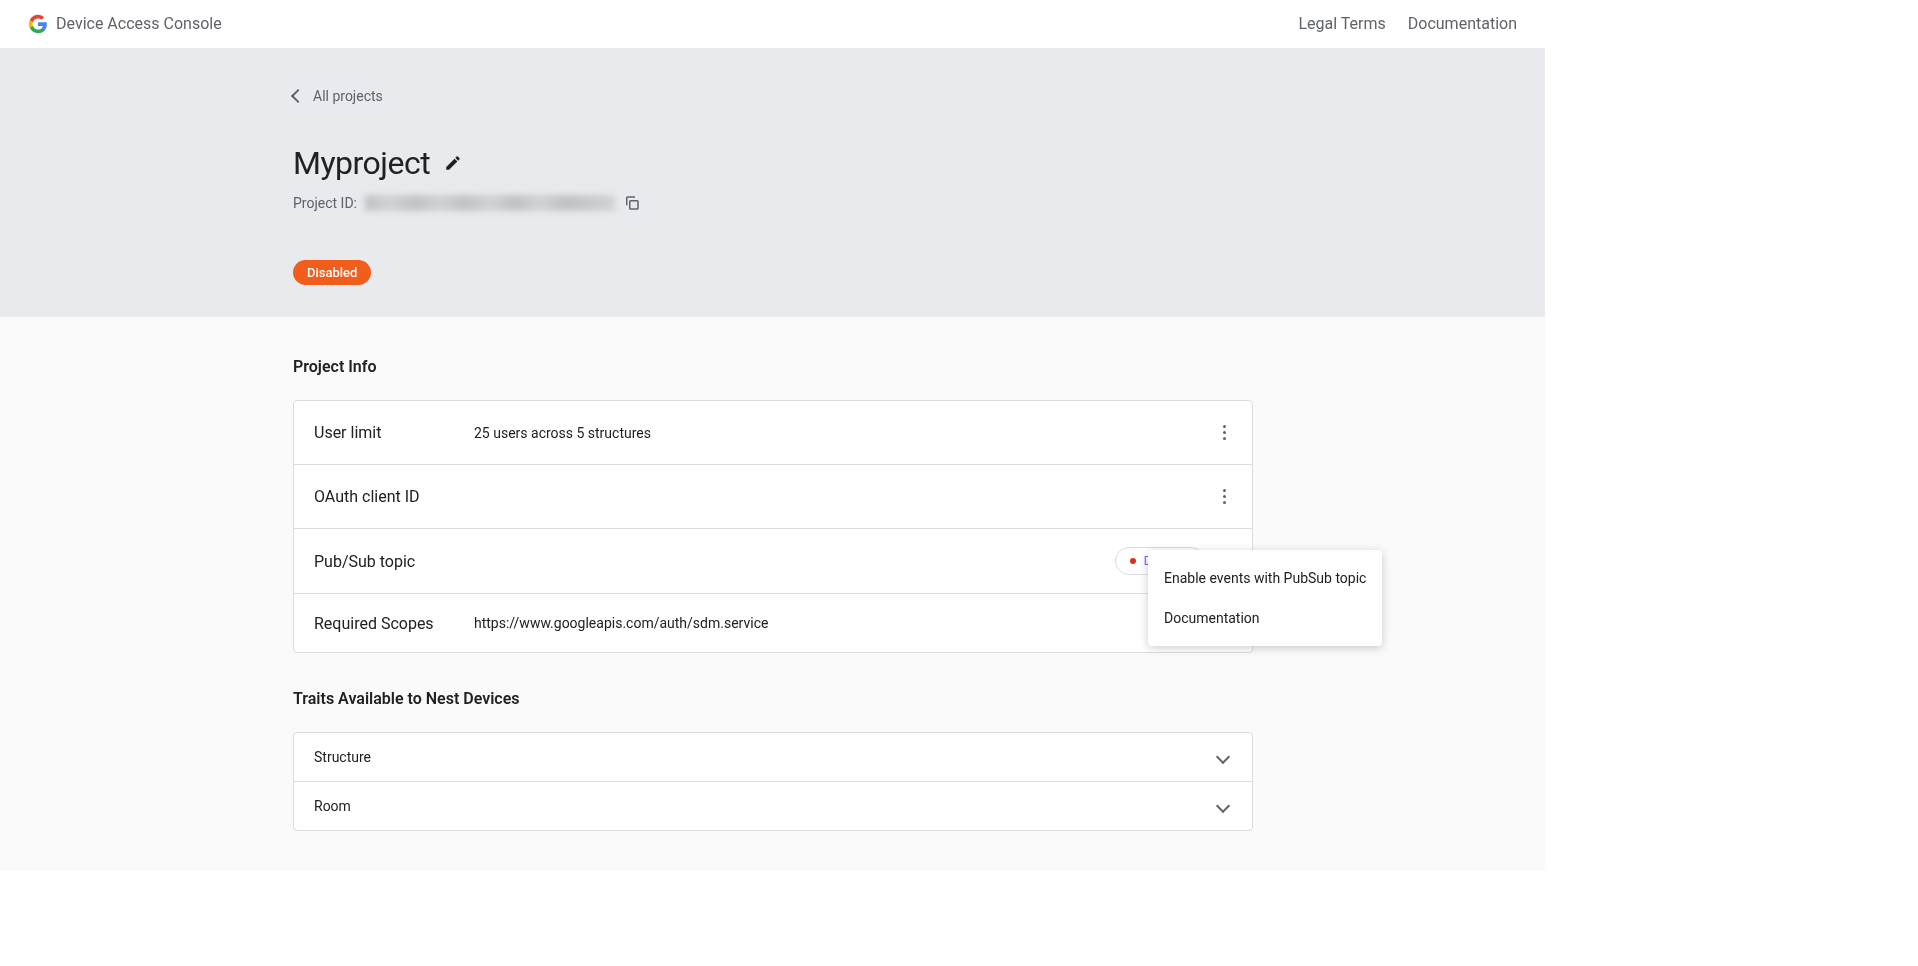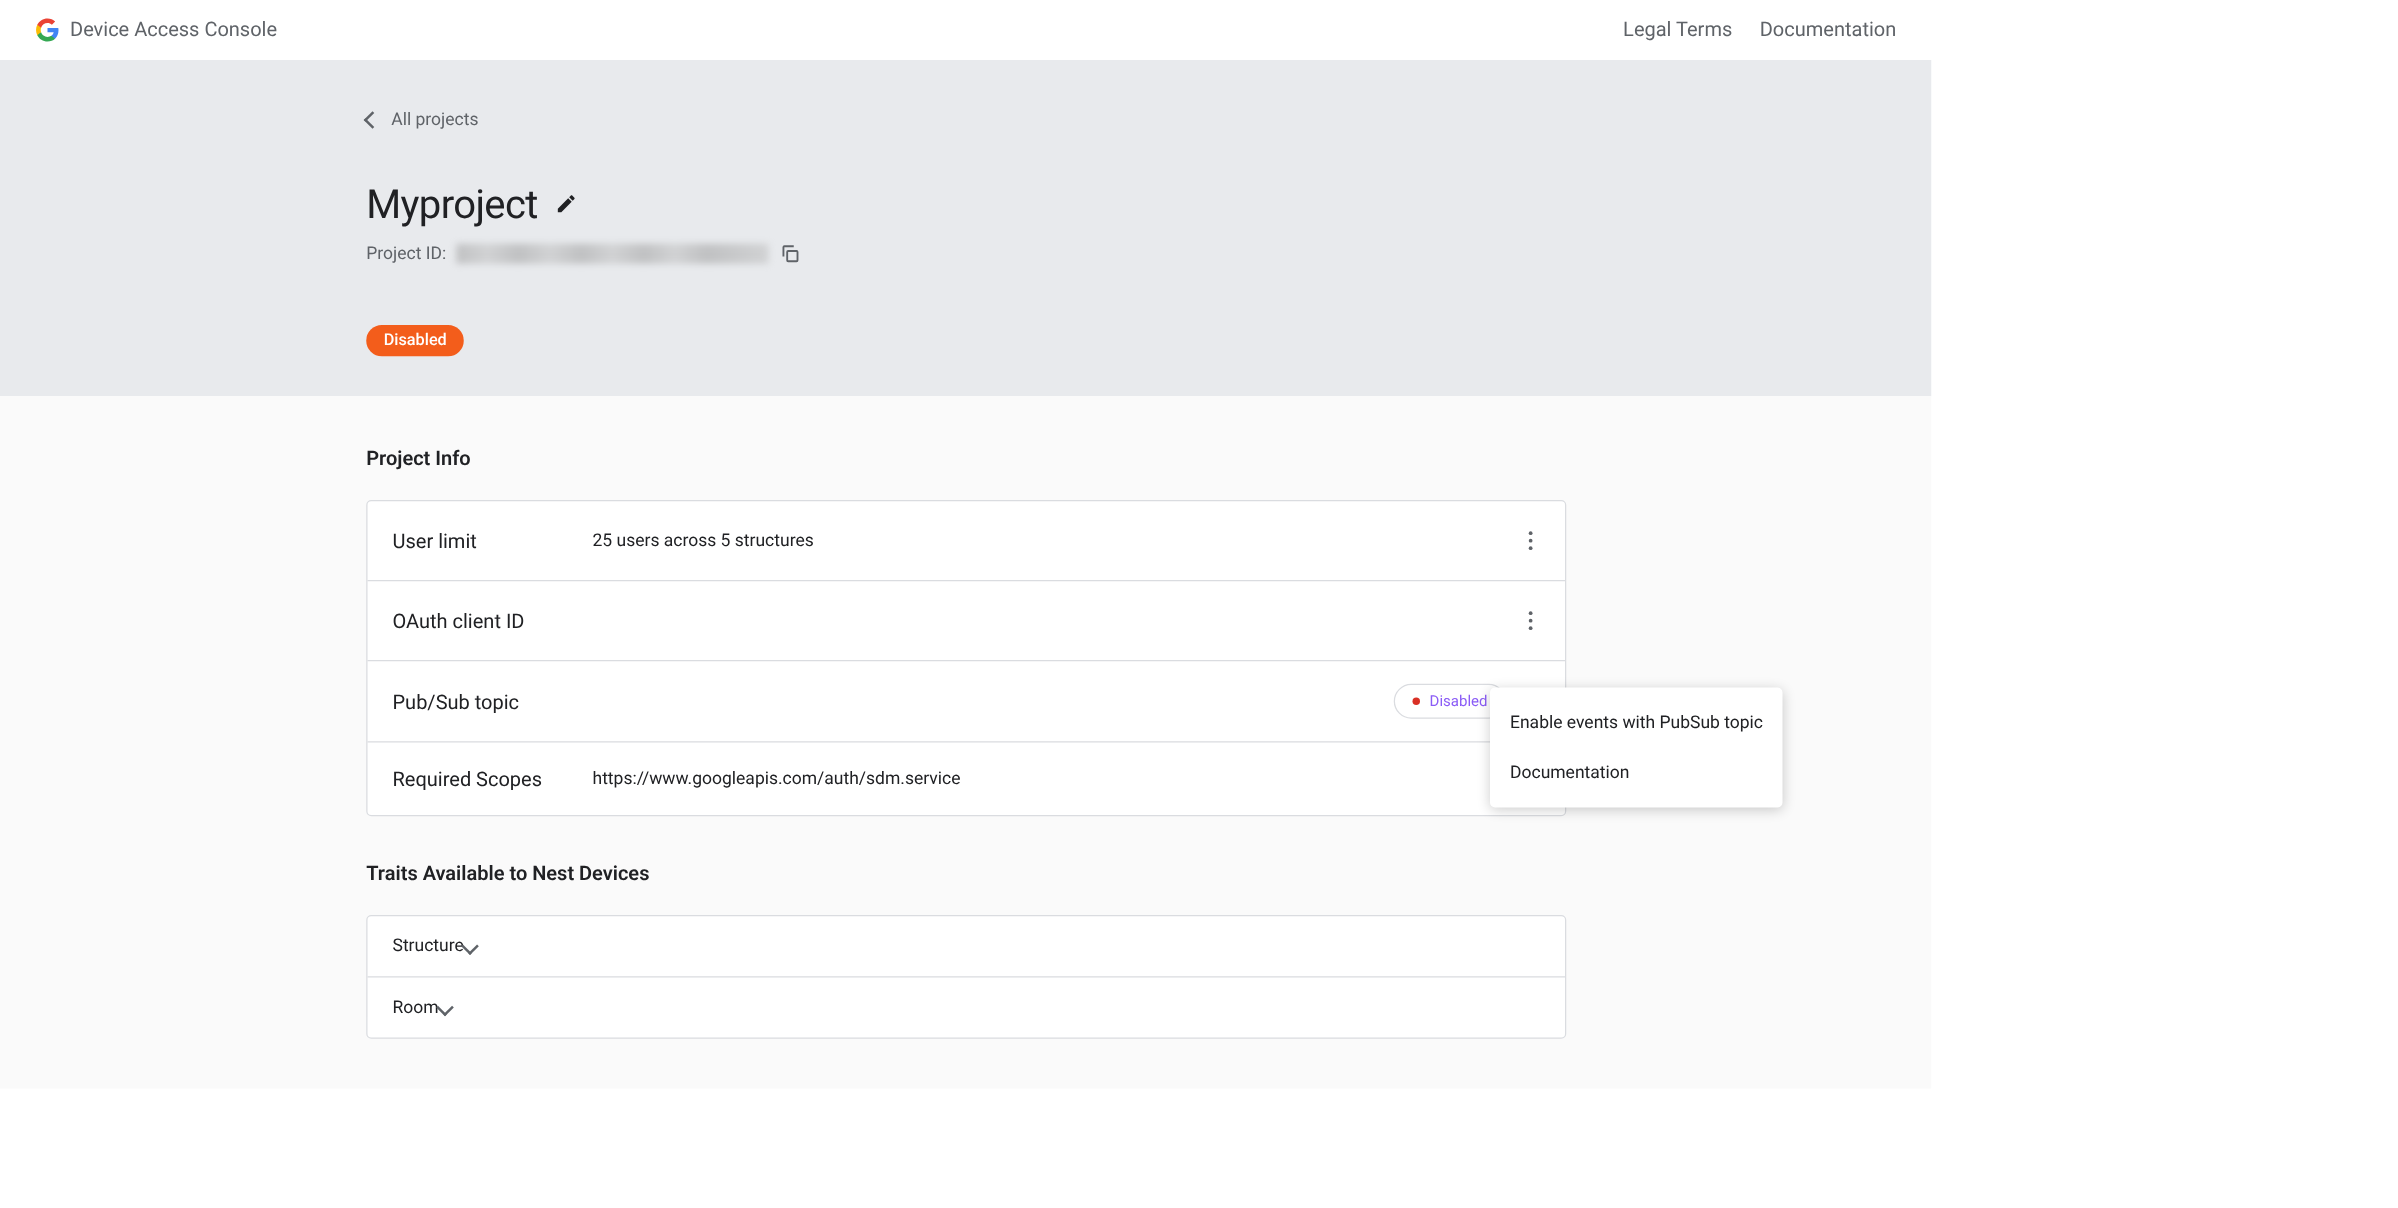--- a/index.html
+++ b/index.html
@@ -39,25 +39,25 @@
 .info-label { width: 160px; font-size: 16px; color: #202124; }
 .info-value { flex: 1; font-size: 14px; color: #202124; }
 .info-actions { display: flex; align-items: center; gap: 12px; }
 .disabled-chip { border: 1px solid #dadce0; border-radius: 16px; padding: 6px 14px; font-size: 12px; color: #8b5cf6; display: flex; align-items: center; gap: 8px; }
 .red-dot { width: 6px; height: 6px; border-radius: 50%; background: #d93025; }
 .kebab { cursor: pointer; display: flex; flex-direction: column; gap: 3px; padding: 6px; }
 .kebab span { width: 3px; height: 3px; background: #5f6368; border-radius: 50%; }
 
 .traits-section { margin-top: 36px; }
 .traits-table { background: #fff; border: 1px solid #dadce0; border-radius: 4px; }
-.trait-row { display: flex; align-items: center; padding: 16px 20px; border-bottom: 1px solid #dadce0; cursor: pointer; }
+.trait-row { display: flex; align-items: center; justify-content: space-between; padding: 16px 20px; border-bottom: 1px solid #dadce0; cursor: pointer; }
 .trait-row:last-child { border-bottom: none; }
 .chevron-down { width: 10px; height: 10px; border-right: 2px solid #5f6368; border-bottom: 2px solid #5f6368; transform: rotate(45deg); margin-right: 4px; }
 
-.context-menu { position: absolute; top: 550px; left: 1192px; background: #fff; border-radius: 4px; box-shadow: 0 2px 10px rgba(0,0,0,0.2); z-index: 100; min-width: 200px; padding: 8px 0; }
+.context-menu { position: absolute; top: 550px; left: 1148px; background: #fff; border-radius: 4px; box-shadow: 0 2px 10px rgba(0,0,0,0.2); z-index: 100; min-width: 200px; padding: 8px 0; }
 .menu-item { padding: 12px 16px; font-size: 14px; color: #202124; cursor: pointer; }
 .hero-inner, .main-inner { width: 960px; margin-left: 293px; }
 
 
 .page-body { width: 1545px; position: relative; }
 </style>
 </head>
 <body>
 
 <div class="page-body">

